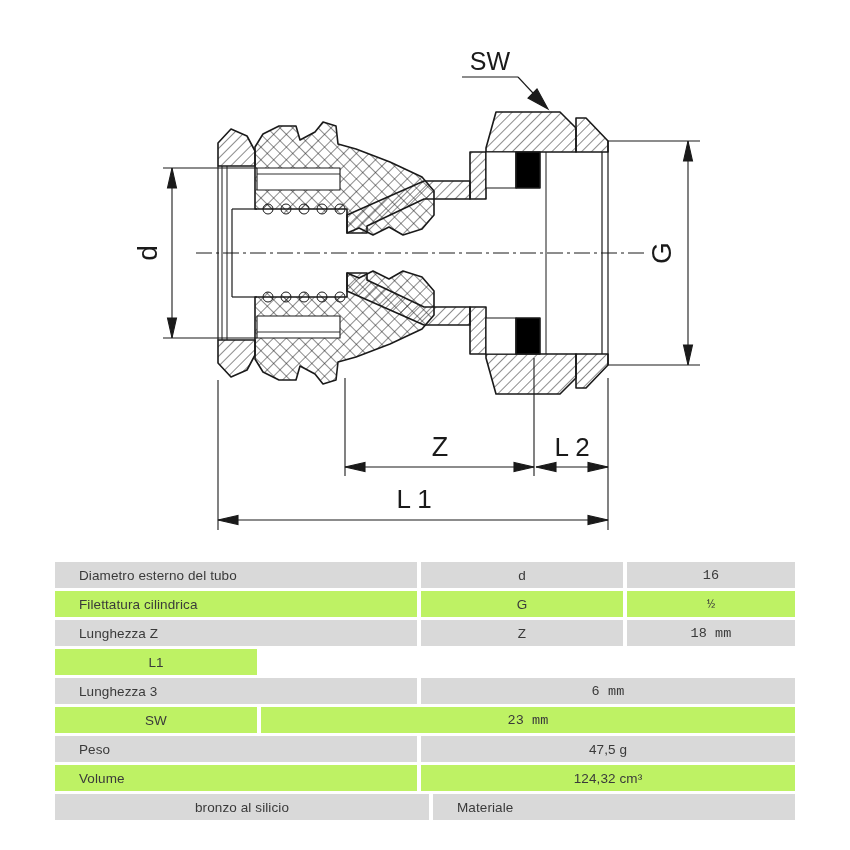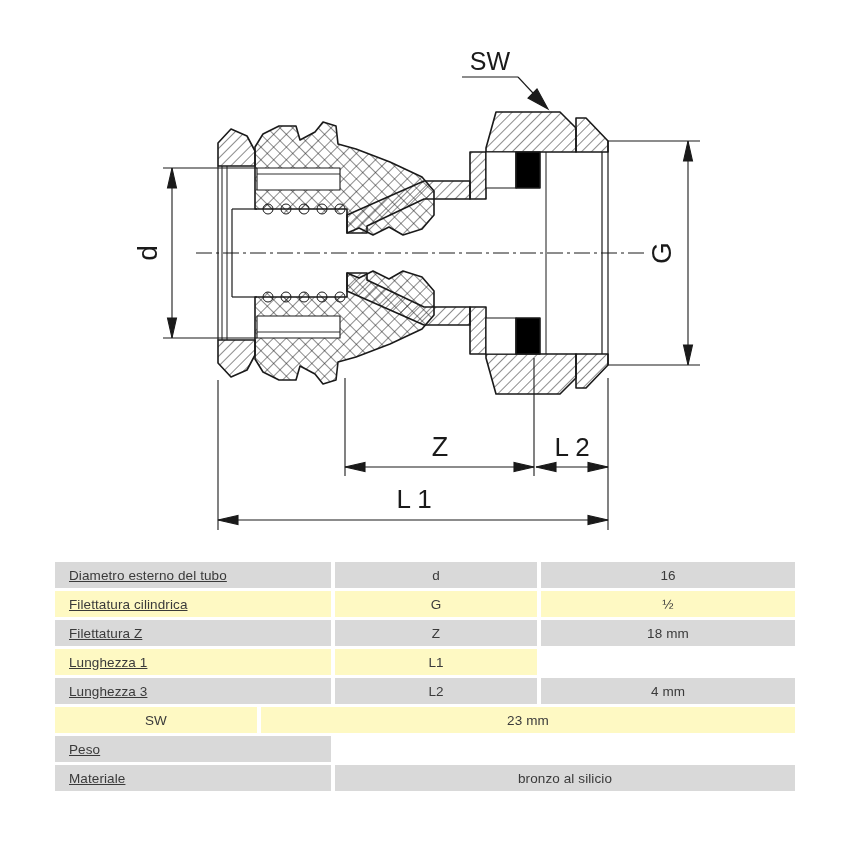--- a/index.html
+++ b/index.html
@@ -8,26 +8,26 @@
     font-family:"Liberation Sans", sans-serif;
   }
   .stage{position:absolute;inset:0;}
   svg text{font-family:"Liberation Sans", sans-serif;fill:#1a1a1a;}
   .spec-table{position:absolute;left:55px;top:562px;width:740px;}
   .trow{display:flex;gap:4px;margin-bottom:3px;height:26px;}
   .cell{
     display:flex;align-items:center;justify-content:center;
     font-size:13.5px;color:#3a3a3a;letter-spacing:.1px;
   }
-  .c-label{width:276px;justify-content:flex-start;padding-left:14px;box-sizing:border-box;text-decoration:underline;}
+  .c-label{width:362px;justify-content:flex-start;padding-left:24px;box-sizing:border-box;}
   .c-sym{width:202px;}
-  .c-val{flex:1;}
+  .c-val{flex:1;font-family:Liberation Mono, monospace;}
   .c-merged{flex:1;}
   .gray .cell{background:#d9d9d9;}
-  .light .cell{background:#fef9c3;}
+  .light .cell{background:#bef264;}
 </style>
 </head>
 <body>
 
 <div class="stage">
 
   
   <svg width="850" height="556" viewBox="0 0 850 556">
     <defs>
       <pattern id="hatch" width="7" height="7" patternUnits="userSpaceOnUse" patternTransform="rotate(45)">
@@ -172,45 +172,48 @@
       <div class="cell c-val">16</div>
     </div>
 
     <div class="trow light">
       <div class="cell c-label">Filettatura cilindrica</div>
       <div class="cell c-sym">G</div>
       <div class="cell c-val">½</div>
     </div>
 
     <div class="trow gray">
-      <div class="cell c-label">Filettatura Z</div>
+      <div class="cell c-label">Lunghezza Z</div>
       <div class="cell c-sym">Z</div>
       <div class="cell c-val">18 mm</div>
     </div>
 
     <div class="trow light">
-      <div class="cell c-label">Lunghezza 1</div>
       <div class="cell c-sym">L1</div>
     </div>
 
     <div class="trow gray">
       <div class="cell c-label">Lunghezza 3</div>
-      <div class="cell c-sym">L2</div>
-      <div class="cell c-val">4 mm</div>
+      <div class="cell c-val">6 mm</div>
     </div>
 
     <div class="trow light">
       <div class="cell c-sym">SW</div>
       <div class="cell c-val">23 mm</div>
     </div>
 
     <div class="trow gray">
       <div class="cell c-label">Peso</div>
-    </div>
-
-
-    <div class="trow gray">
+      <div class="cell c-merged">47,5 g</div>
+    </div>
+
+    <div class="trow light">
+      <div class="cell c-label">Volume</div>
+      <div class="cell c-merged">124,32 cm³</div>
+    </div>
+
+    <div class="trow gray">
+      <div class="cell c-merged">bronzo al silicio</div>
       <div class="cell c-label">Materiale</div>
-      <div class="cell c-merged">bronzo al silicio</div>
     </div>
 
   </div>
 </div>
 
 </body></html>

